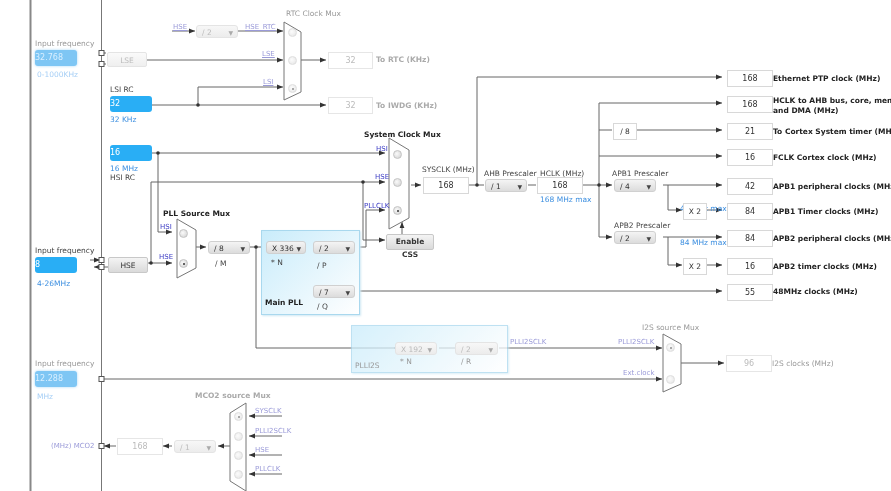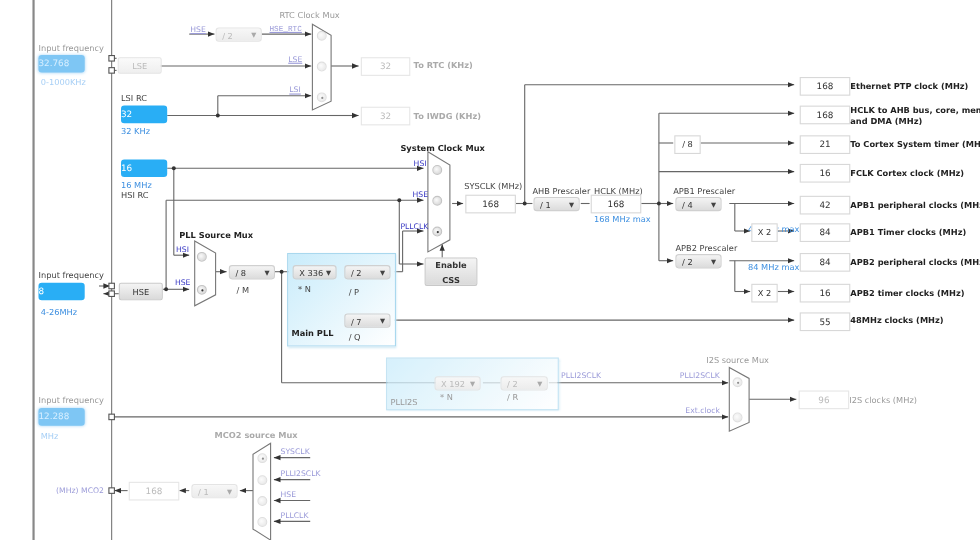--- a/index.html
+++ b/index.html
@@ -19,21 +19,21 @@
   .bluebox.dim { background: #7ec6f4; color: #d8efff; box-shadow: 0 0 3px #a8d6f6; }
   .valbox { position: absolute; background: #fff; border: 1px solid #d8d8d8; text-align: center;
             font-size: 8px; line-height: 15px; height: 15px; color: #333; }
   .valbox.dim { color: #bbb; border-color: #e6e6e6; }
   .dd { position: absolute; height: 13px; line-height: 13px; border-radius: 3px;
         background: linear-gradient(#f4f4f4, #dcdcdc); border: 1px solid #d0d0d0;
         font-size: 7.5px; color: #333; padding-left: 5px; box-sizing: border-box; }
   .dd .arrow { position: absolute; right: 4px; top: 0; font-size: 6px; color: #444; }
   .dd.dim { color: #bbb; background: linear-gradient(#f7f7f7, #ececec); border-color: #e4e4e4; }
   .dd.dim .arrow { color: #aaa; }
-  .btn { position: absolute; height: 26px; line-height: 13px; border-radius: 2px;
+  .btn { position: absolute; height: 16px; line-height: 13px; border-radius: 2px;
          background: linear-gradient(#f4f4f4, #dadada); border: 1px solid #c8c8c8;
          font-size: 7.5px; text-align: center; box-sizing: border-box; color: #333; }
   .btn.bold { font-weight: bold; }
   .btn.dim { color: #bbb; border-color: #e4e4e4; background: linear-gradient(#fafafa, #efefef); }
   .pll { position: absolute; background: linear-gradient(135deg, #c9ecfb 0%, #e9f7fd 60%, #ffffff 100%);
          border: 1px solid #a9d8ee; box-shadow: 1px 1px 2px #cfe8f3; }
   .pll.dim { opacity: 0.75; }
   .radio { position: absolute; width: 9px; height: 9px; border-radius: 50%;
            background: radial-gradient(circle at 40% 40%, #fafafa, #cfcfcf); border: 1px solid #c4c4c4; box-sizing: border-box; }
   .radio.on::after { content: ""; position: absolute; left: 2.5px; top: 2.5px; width: 2px; height: 2px; border-radius: 50%; background: #333; }
@@ -187,26 +187,26 @@
 <div class="btn" style="left:108px;top:257px;width:40px;height:16px;line-height:16px;">HSE</div>
 
 <div class="lbl" style="left:110px;top:85px;">LSI RC</div>
 <div class="bluebox" style="left:110px;top:96px;width:42px;">32</div>
 <div class="lbl blue" style="left:110px;top:115px;">32 KHz</div>
 
 <div class="lbl" style="left:110px;top:133px;margin-top:40px;">HSI RC</div>
 <div class="bluebox" style="left:110px;top:145px;width:42px;">16</div>
 <div class="lbl blue" style="left:110px;top:164px;">16 MHz</div>
 
-<div class="lbl gray" style="left:254px;top:9px;">RTC Clock Mux</div>
+<div class="lbl gray" style="left:286px;top:9px;">RTC Clock Mux</div>
 <div class="lbl sig dim" style="left:173px;top:23px;text-decoration:underline;">HSE</div>
 <div class="dd dim" style="left:196px;top:25px;width:42px;">
   <span>/ 2</span><span class="arrow">▼</span>
 </div>
-<div class="lbl sig dim" style="left:245px;top:23px;text-decoration:underline;font-family:Liberation Mono, monospace;">HSE_RTC</div>
+<div class="lbl sig dim" style="left:245px;top:23px;text-decoration:underline;">HSE_RTC</div>
 <div class="lbl sig dim" style="left:262px;top:50px;text-decoration:underline;">LSE</div>
 <div class="lbl sig dim" style="left:263px;top:78px;text-decoration:underline;">LSI</div>
 <div class="radio dim" style="left:288px;top:28px;"></div>
 <div class="radio dim" style="left:288px;top:56px;"></div>
 <div class="radio dim on" style="left:288px;top:84px;"></div>
 
 <div class="valbox dim" style="left:328px;top:52px;width:43px;">32</div>
 <div class="lbl gray bold" style="left:376px;top:55px;color:#aaa;">To RTC (KHz)</div>
 <div class="valbox dim" style="left:328px;top:97px;width:43px;">32</div>
 <div class="lbl gray bold" style="left:376px;top:101px;color:#aaa;">To IWDG (KHz)</div>

